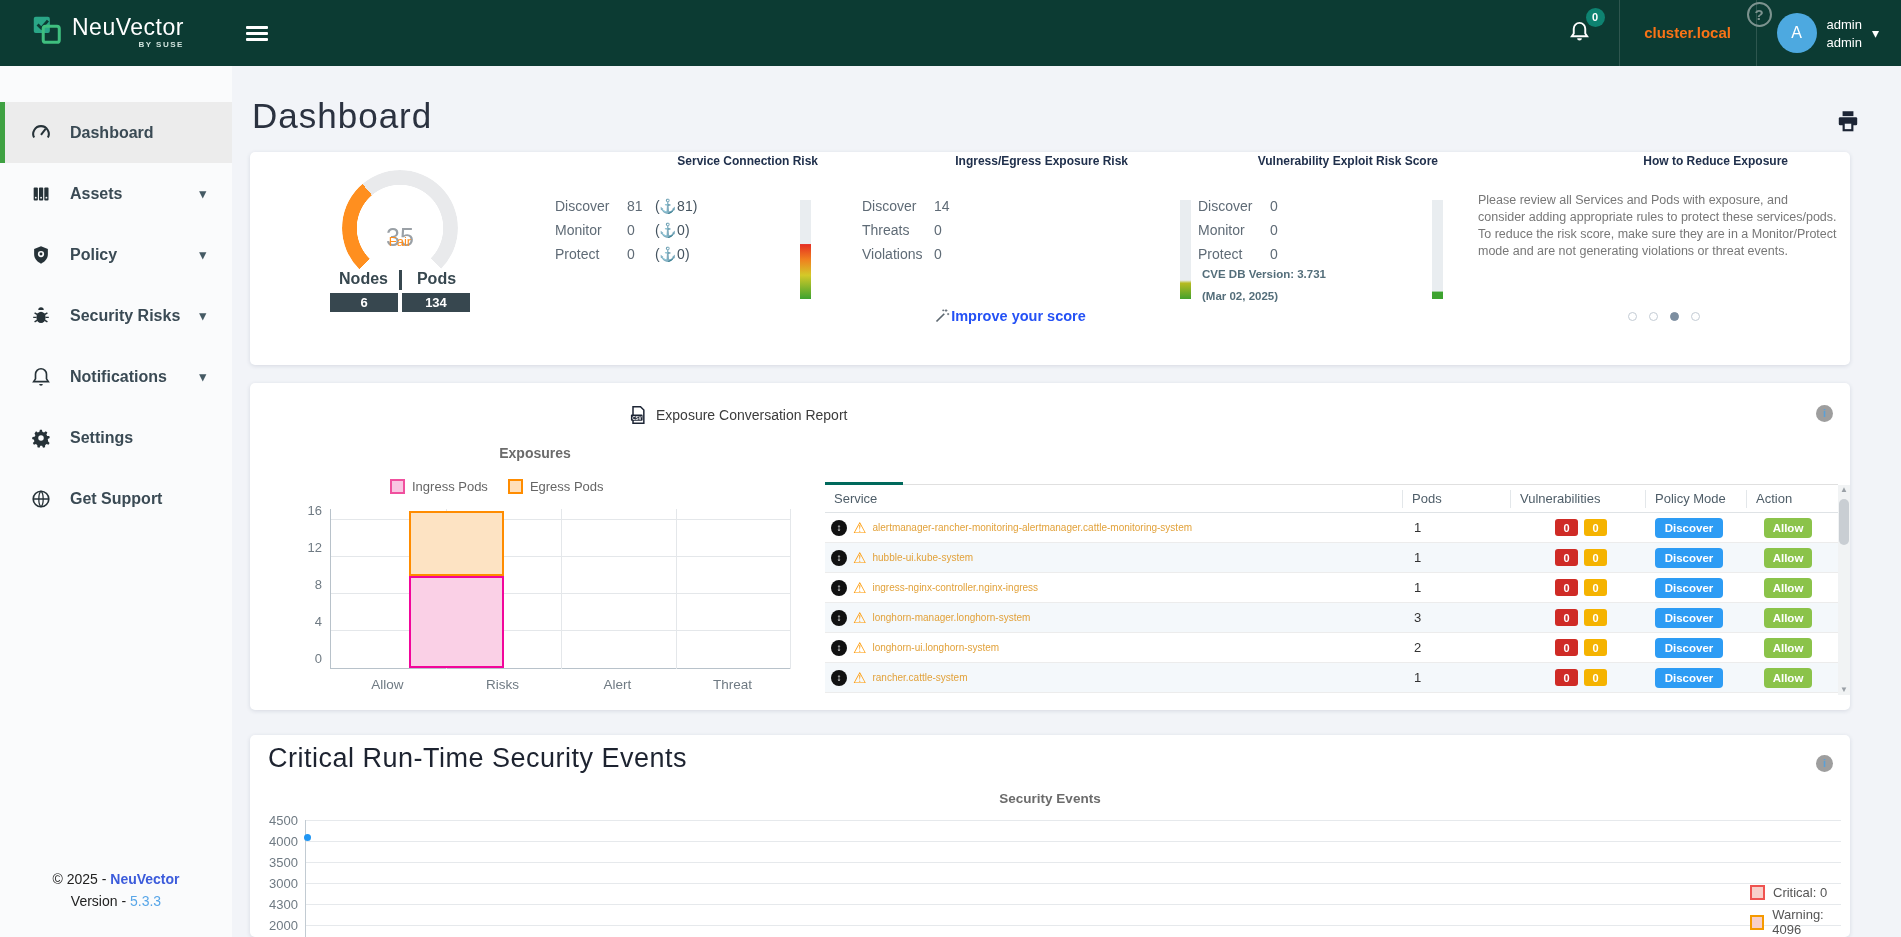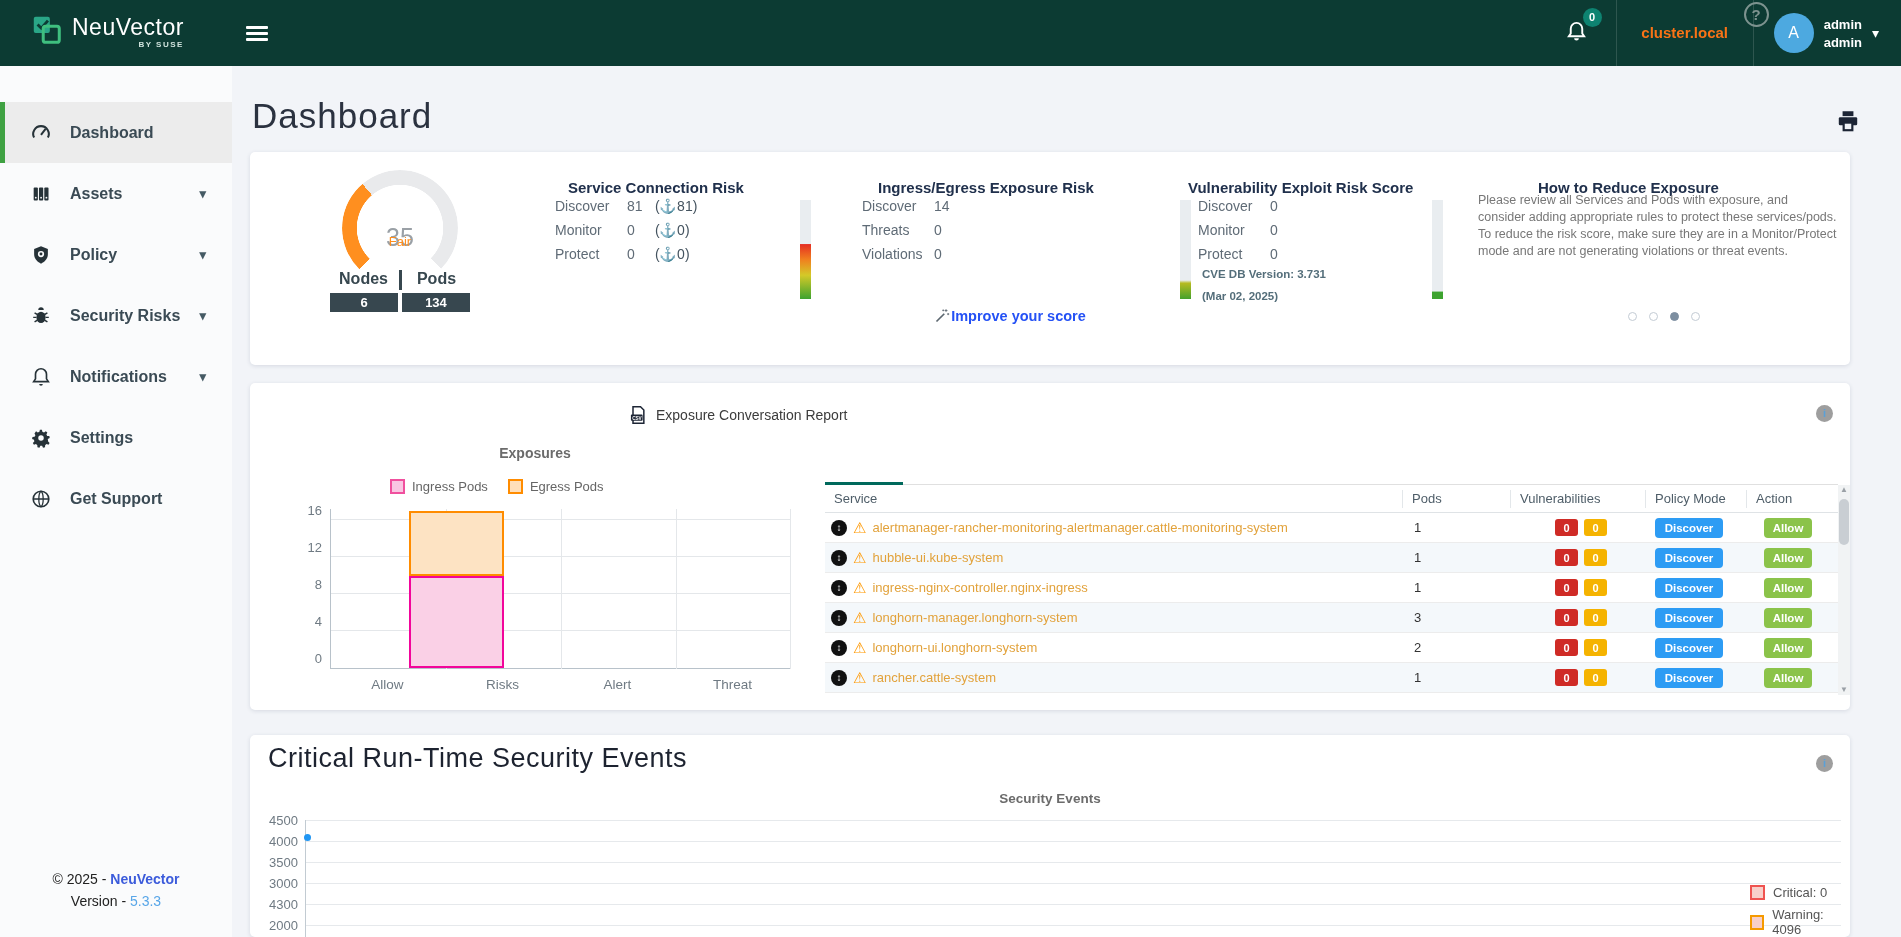--- a/index.html
+++ b/index.html
@@ -22,21 +22,21 @@
     display:flex; align-items:center; justify-content:center; }
   .top-divider { width:1px; height:66px; background:rgba(255,255,255,.14); }
   .cluster-block { position:relative; width:136px; text-align:center; }
   .cluster-name { color:#f97316; font-size:15px; font-weight:bold; }
   .help-circle { position:absolute; top:-22px; right:-16px; width:25px; height:25px; border:2px solid #7d938f;
     border-radius:50%; color:#7d938f; font-size:15px; font-weight:bold; line-height:21px; text-align:center; }
   .user-block { display:flex; align-items:center; gap:10px; padding:0 22px 0 20px; }
   .avatar { width:40px; height:40px; border-radius:50%; background:#4da9e0; color:#fff;
     display:flex; align-items:center; justify-content:center; font-size:16px; }
   .user-names { display:flex; flex-direction:column; gap:3px; }
-  .user-names span { color:#fff; font-size:13px; font-weight:700; }
+  .user-names span { color:#fff; font-size:13px; font-weight:400; }
   .user-caret { color:#fff; font-size:14px; }
 
   
   .sidebar { position:absolute; top:66px; left:0; width:232px; height:871px; background:#fafbfc; z-index:10; }
   .nav-item { position:relative; height:61px; display:flex; align-items:center; gap:18px;
     padding-left:30px; color:#3a4a54; font-size:16px; font-weight:600; cursor:pointer; }
   .nav-item .nav-ic { width:22px; height:22px; color:#263238; flex:0 0 22px; }
   .nav-item.active { background:#ececec; }
   .nav-item.active::before { content:""; position:absolute; left:0; top:0; bottom:0; width:5px; background:#3fa142; }
   .nav-caret { position:absolute; right:26px; color:#455a64; font-size:13px; }
@@ -61,21 +61,21 @@
     font-size:25px; color:#9aa0a6;margin-top:23px; }
   .gauge-grade { position:absolute; left:92px; top:82px; width:116px; text-align:center;
     font-size:13px; color:#ff8f1f; }
   .np-wrap { position:absolute; left:40px; top:118px; width:220px; }
   .np-labels { display:flex; justify-content:center; gap:0; font-size:16px; font-weight:bold; color:#37474f; }
   .np-labels .cell { width:70px; text-align:center; }
   .np-div { width:3px; background:#37474f; height:20px; }
   .np-badges { display:flex; justify-content:center; gap:4px; margin-top:3px; }
   .np-badge { background:#37474f; color:#fff; font-size:13px; font-weight:bold; text-align:center;
     padding:2px 0; width:68px; }
-  .risk-title { position:absolute; top:27px; width:250px; text-align:left; font-size:15px;
+  .risk-title { position:absolute; top:2px; width:250px; text-align:right; font-size:12px;
     font-weight:bold; color:#20304c; }
   .risk-rows { position:absolute; top:42px; font-size:14px; color:#5f6b76; }
   .risk-row { display:flex; align-items:center; height:24px; }
   .risk-row .lab { width:72px; }
   .risk-row .val { width:28px; color:#5f6b76; }
   .risk-row .anch { color:#44535f; white-space:nowrap; }
   .anchor-glyph { color:#44535f; font-size:14px; }
   .vbar { position:absolute; top:48px; width:11px; height:99px; }
   .vbar1 { left:550px; background:linear-gradient(to bottom,#e9edf0 0%,#e9edf0 44%,#e53022 45%,#f07f1f 60%,#d4c928 76%,#3da32f 100%); }
   .vbar2 { left:930px; background:linear-gradient(to bottom,#e9edf0 0%,#e9edf0 81%,#b6bb20 84%,#44a12c 100%); }
@@ -132,21 +132,21 @@
   .t-head .c:first-child { border-left:none; }
   .c-service { width:577px; } .c-pods { width:108px; } .c-vuln { width:135px; }
   .c-policy { width:101px; } .c-action { width:92px; }
   .t-body { height:182px; overflow:hidden; width:1013px; }
   .t-row { display:flex; height:30px; align-items:center; border-bottom:1px solid #ececec; background:#fff; }
   .t-row:nth-child(even) { background:#f4f8fb; }
   .svc-cell { display:flex; align-items:center; gap:6px; padding-left:6px; }
   .expand-ic { width:16px; height:16px; border-radius:50%; background:#111; color:#fff; font-size:10px;
     display:flex; align-items:center; justify-content:center; cursor:pointer; flex:0 0 16px; }
   .warn-ic { color:#ff9800; font-size:15px; line-height:15px; }
-  .svc-name { color:#e2a23b; font-size:13px; cursor:pointer; white-space:nowrap; overflow:hidden; }
+  .svc-name { color:#e2a23b; font-size:10px; cursor:pointer; white-space:nowrap; overflow:hidden; }
   .pods-cell { padding-left:12px; font-size:13px; color:#333; }
   .vuln-cell { padding-left:45px; display:flex; gap:6px; }
   .badge { width:23px; height:17px; border-radius:3px; color:#fff; font-size:11px; font-weight:bold;
     display:flex; align-items:center; justify-content:center; }
   .badge.red { background:#cf2b26; } .badge.yellow { background:#f5b300; }
   .btn { border:none; border-radius:4px; color:#fff; font-size:11.5px; font-weight:bold;
     height:20px; cursor:pointer; font-family:"Liberation Sans",sans-serif; }
   .btn-discover { background:#2d9cf4; width:68px; margin-left:10px; }
   .btn-allow { background:#8bc34a; width:48px; margin-left:18px; }
   .t-scroll { position:absolute; left:1013px; top:0; width:12px; height:210px; background:#f1f3f4;

